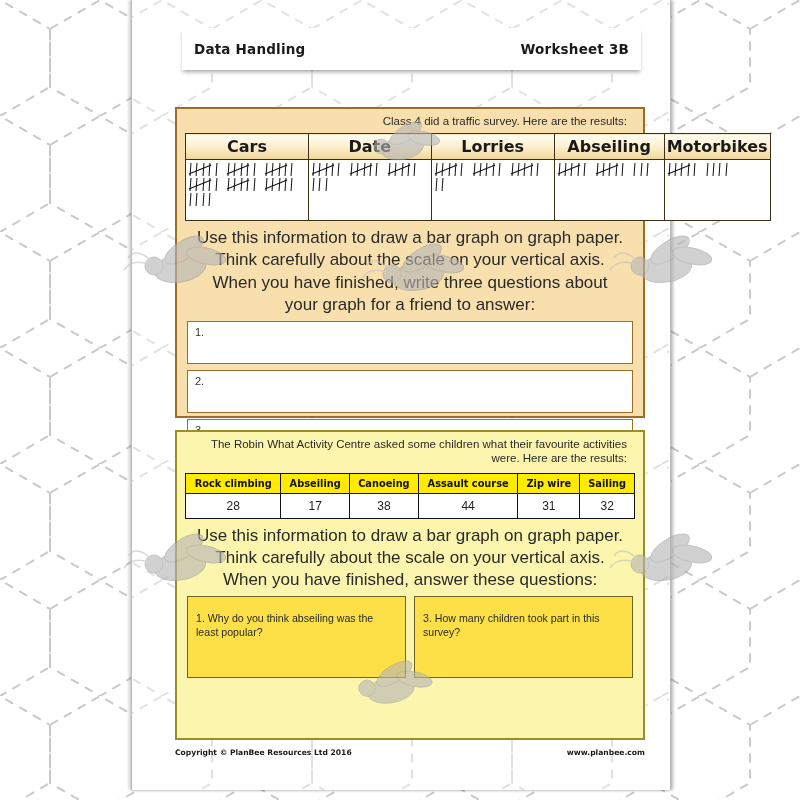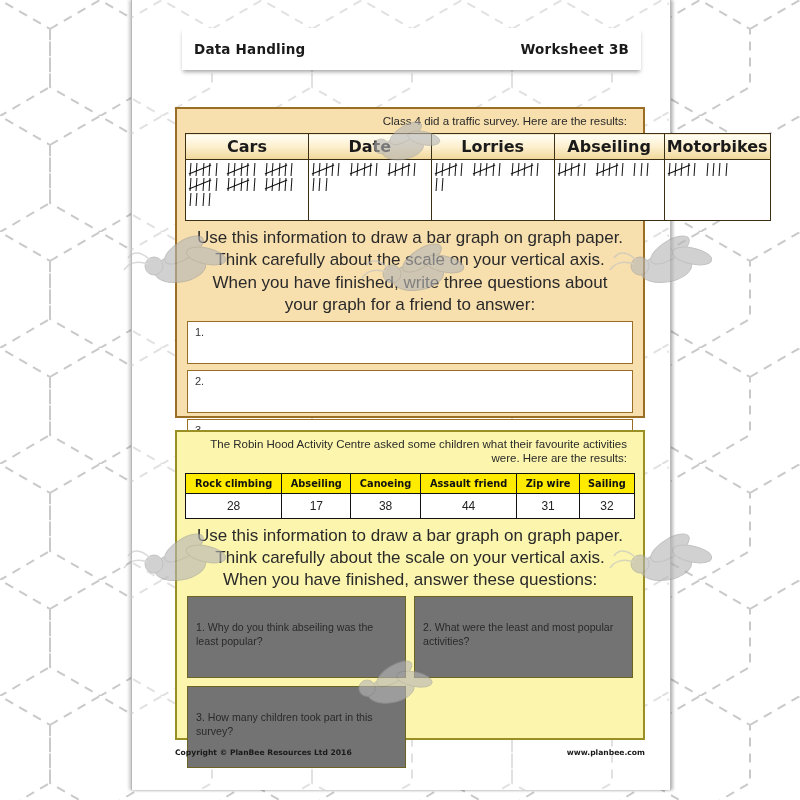--- a/index.html
+++ b/index.html
@@ -125,24 +125,24 @@
   }
   .act-tbl td{
     border:1.3px solid #111;background:#fff;text-align:center;
     font-size:12px;color:#222;padding:5px 10px;
   }
 
   .qgrid{
     display:flex;flex-wrap:wrap;gap:8px;padding:0 10px;
   }
   .qbox{
-    background:#737373;border:1.6px solid #6d6424;
+    background:#fde047;border:1.6px solid #6d6424;
     width:calc(50% - 4px);height:82px;box-sizing:border-box;
     font-size:10.6px;color:#2a2a2a;line-height:1.28;
-    padding:24px 8px;
+    padding:15px 8px;
   }
 
   
   .footer{
     position:absolute;left:37px;top:748px;width:470px;
     display:flex;justify-content:space-between;
     font-family:"DejaVu Sans", sans-serif;
     font-weight:bold;font-size:7.6px;color:#1a1a1a;
   }
 
@@ -217,50 +217,49 @@
     </table>
 
     <div class="panel-instr">Use this information to draw a bar graph on graph paper. Think carefully about the scale on your vertical axis. When you have finished, write three questions about your graph for a friend to answer:</div>
 
     <div class="ansbox">1.</div>
     <div class="ansbox">2.</div>
     <div class="ansbox">3.</div>
   </div>
 
   <div class="panel panel-yellow">
-    <div class="panel-caption">The Robin Hood Activity Centre asked some children what their favourite activities were. Here are the results:</div>
+    <div class="panel-caption">The Robin What Activity Centre asked some children what their favourite activities were. Here are the results:</div>
 
     <table class="act-tbl">
       <thead>
         <tr>
           <th>Rock climbing</th>
           <th>Abseiling</th>
           <th>Canoeing</th>
-          <th>Assault friend</th>
+          <th>Assault course</th>
           <th>Zip wire</th>
           <th>Sailing</th>
         </tr>
       </thead>
       <tbody>
         <tr>
           <td>28</td>
           <td>17</td>
           <td>38</td>
           <td>44</td>
           <td>31</td>
           <td>32</td>
         </tr>
       </tbody>
     </table>
 
     <div class="panel-instr">Use this information to draw a bar graph on graph paper. Think carefully about the scale on your vertical axis. When you have finished, answer these questions:</div>
 
     <div class="qgrid">
       <div class="qbox">1. Why do you think abseiling was the least popular?</div>
-      <div class="qbox">2. What were the least and most popular activities?</div>
       <div class="qbox">3. How many children took part in this survey?</div>
     </div>
   </div>
 
   <div class="footer">
     <span>Copyright © PlanBee Resources Ltd 2016</span>
     <span>www.planbee.com</span>
   </div>
 
 </div>

